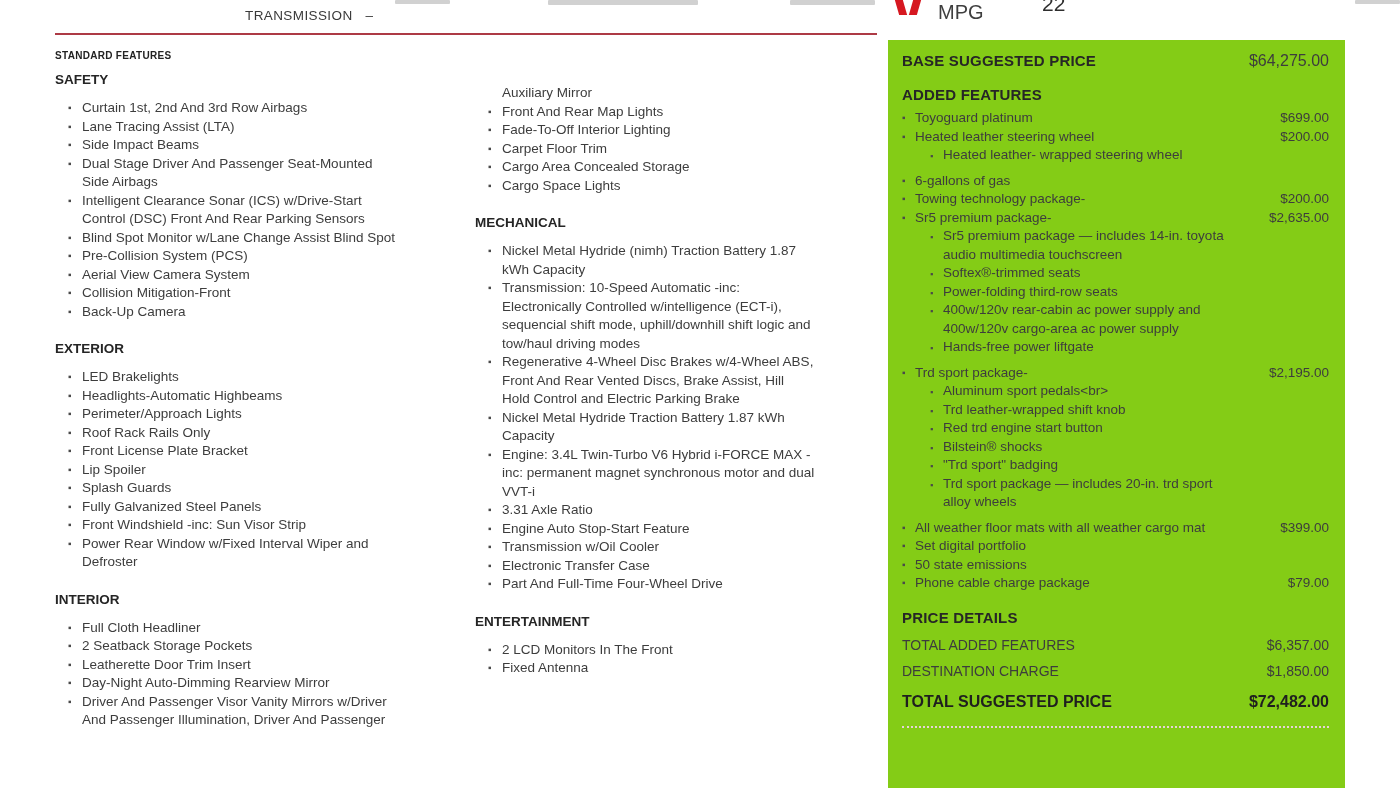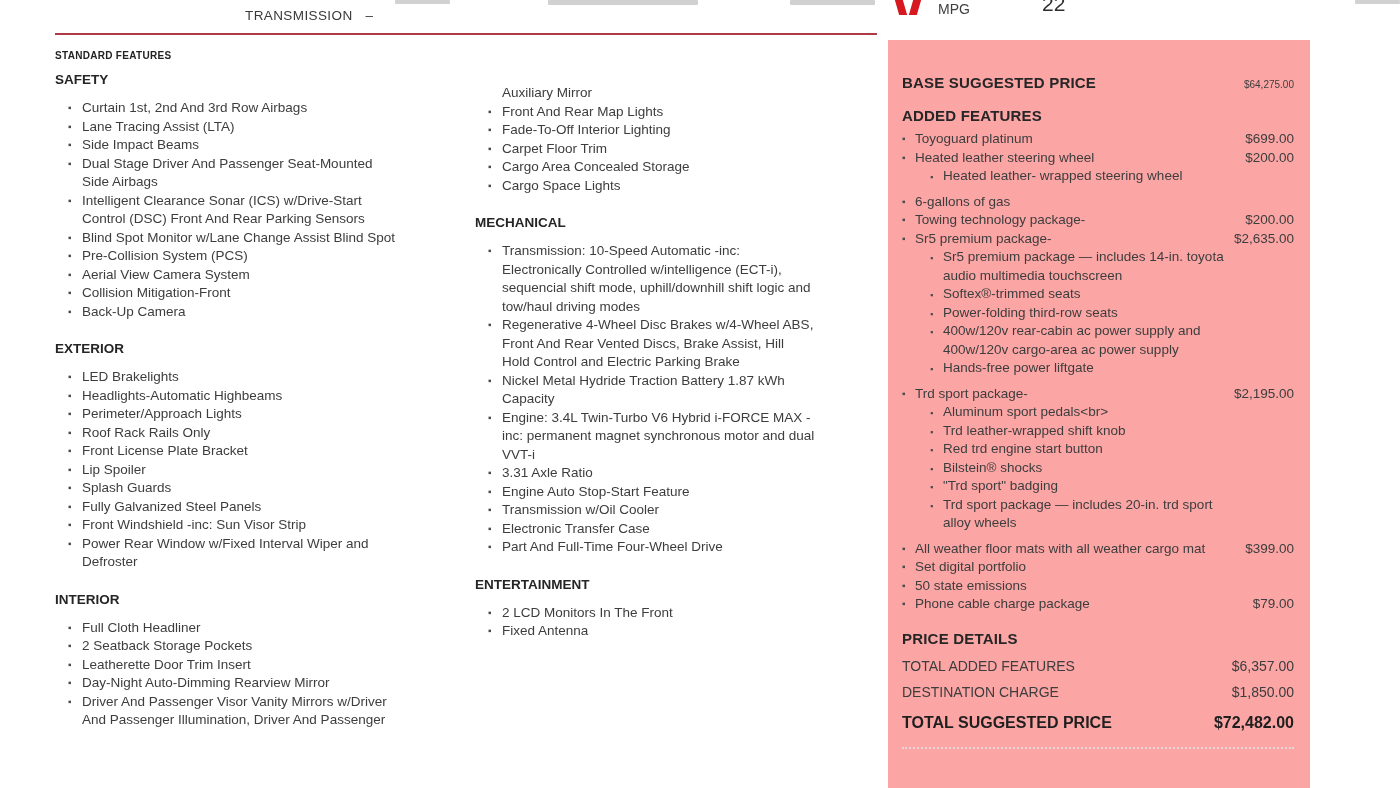--- a/index.html
+++ b/index.html
@@ -11,42 +11,42 @@
   
   .frag{position:absolute;top:0;background:#9a9a9a;opacity:.45;border-radius:1px;}
   #transmission-row{position:absolute;left:245px;top:8px;display:flex;gap:13px;align-items:baseline;}
   #transmission-label{font-size:13.5px;letter-spacing:.4px;color:#3a3a3a;}
   #transmission-value{font-size:13.5px;color:#3a3a3a;}
   #top-rule{position:absolute;left:55px;top:33px;width:822px;height:2px;background:#ad3a45;}
   #mpg-logo{position:absolute;left:893px;top:0;width:30px;height:15px;}
   #mpg-logo .leg{position:absolute;bottom:0;width:8px;height:15px;background:#d61820;}
   #mpg-logo .leg.l{left:4px;transform:skewX(16deg);}
   #mpg-logo .leg.r{right:4px;transform:skewX(-16deg);}
-  #mpg-label{position:absolute;left:938px;top:1px;font-size:14px;color:#3f3f3f;}
+  #mpg-label{position:absolute;left:938px;top:1px;font-size:20px;color:#3f3f3f;}
   #mpg-value{position:absolute;left:1042px;top:-8px;font-size:21px;color:#2e2e2e;}
 
   
   #features-title{position:absolute;left:55px;top:50px;font-size:10px;font-weight:bold;
     color:#232323;letter-spacing:.3px;}
   .feat-col{position:absolute;top:72px;}
   #feat-col-0{left:55px;width:360px;}
   #feat-col-1{left:475px;width:352px;}
   .sec-heading{font-weight:bold;font-size:13.5px;color:#252525;margin:20px 0 3px;}
   .feat-col > .sec-heading:first-child{margin-top:0;}
   .feat-list{list-style:none;margin:12px;padding:0;}
   .feat-item{font-size:13.5px;line-height:18.5px;padding-left:15px;position:relative;color:#3d3d3d;}
   .feat-item::before{content:"▪";position:absolute;left:1px;top:0;font-size:10px;color:#4a4a4a;}
   .feat-item.lead::before{content:none;}
 
   
-  #price-panel{position:absolute;left:888px;top:40px;width:422px;height:748px;
-    background:#fca5a5;box-sizing:border-box;padding:10px 16px 0 14px;}
+  #price-panel{position:absolute;left:888px;top:40px;width:457px;height:748px;
+    background:#84cc16;box-sizing:border-box;padding:10px 16px 0 14px;}
   .base-row{display:flex;justify-content:space-between;align-items:baseline;margin-top:2px;}
   .base-label{font-size:15px;font-weight:bold;color:#262626;letter-spacing:.2px;}
-  .base-price{font-size:10px;color:#3d3d3d;margin-top:27px;}
+  .base-price{font-size:16px;color:#3d3d3d;}
   .panel-heading{font-size:15px;font-weight:bold;color:#262626;letter-spacing:.2px;margin:16px 0 6px;}
   .af-item{display:flex;justify-content:space-between;align-items:flex-start;
     font-size:13.5px;line-height:18.5px;}
   .af-item.gap{margin-top:7px;}
   .af-label{position:relative;padding-left:13px;max-width:330px;color:#3d3d3d;}
   .af-label::before{content:"▪";position:absolute;left:0;top:0;font-size:10px;color:#4a4a4a;}
   .af-price{white-space:nowrap;margin-left:8px;color:#3d3d3d;}
   .af-sub{position:relative;font-size:13.5px;line-height:18.5px;padding-left:13px;
     margin-left:28px;max-width:300px;color:#3d3d3d;}
   .af-sub::before{content:"▪";position:absolute;left:0;top:1px;font-size:9px;color:#4a4a4a;}
@@ -117,20 +117,21 @@
     <ul class="feat-list">
       <li class="feat-item lead">Auxiliary Mirror</li>
       <li class="feat-item">Front And Rear Map Lights</li>
       <li class="feat-item">Fade-To-Off Interior Lighting</li>
       <li class="feat-item">Carpet Floor Trim</li>
       <li class="feat-item">Cargo Area Concealed Storage</li>
       <li class="feat-item">Cargo Space Lights</li>
     </ul>
     <div class="sec-heading">MECHANICAL</div>
     <ul class="feat-list">
+      <li class="feat-item">Nickel Metal Hydride (nimh) Traction Battery 1.87 kWh Capacity</li>
       <li class="feat-item">Transmission: 10-Speed Automatic -inc: Electronically Controlled w/intelligence (ECT-i), sequencial shift mode, uphill/downhill shift logic and tow/haul driving modes</li>
       <li class="feat-item">Regenerative 4-Wheel Disc Brakes w/4-Wheel ABS, Front And Rear Vented Discs, Brake Assist, Hill Hold Control and Electric Parking Brake</li>
       <li class="feat-item">Nickel Metal Hydride Traction Battery 1.87 kWh Capacity</li>
       <li class="feat-item">Engine: 3.4L Twin-Turbo V6 Hybrid i-FORCE MAX -inc: permanent magnet synchronous motor and dual VVT-i</li>
       <li class="feat-item">3.31 Axle Ratio</li>
       <li class="feat-item">Engine Auto Stop-Start Feature</li>
       <li class="feat-item">Transmission w/Oil Cooler</li>
       <li class="feat-item">Electronic Transfer Case</li>
       <li class="feat-item">Part And Full-Time Four-Wheel Drive</li>
     </ul>

